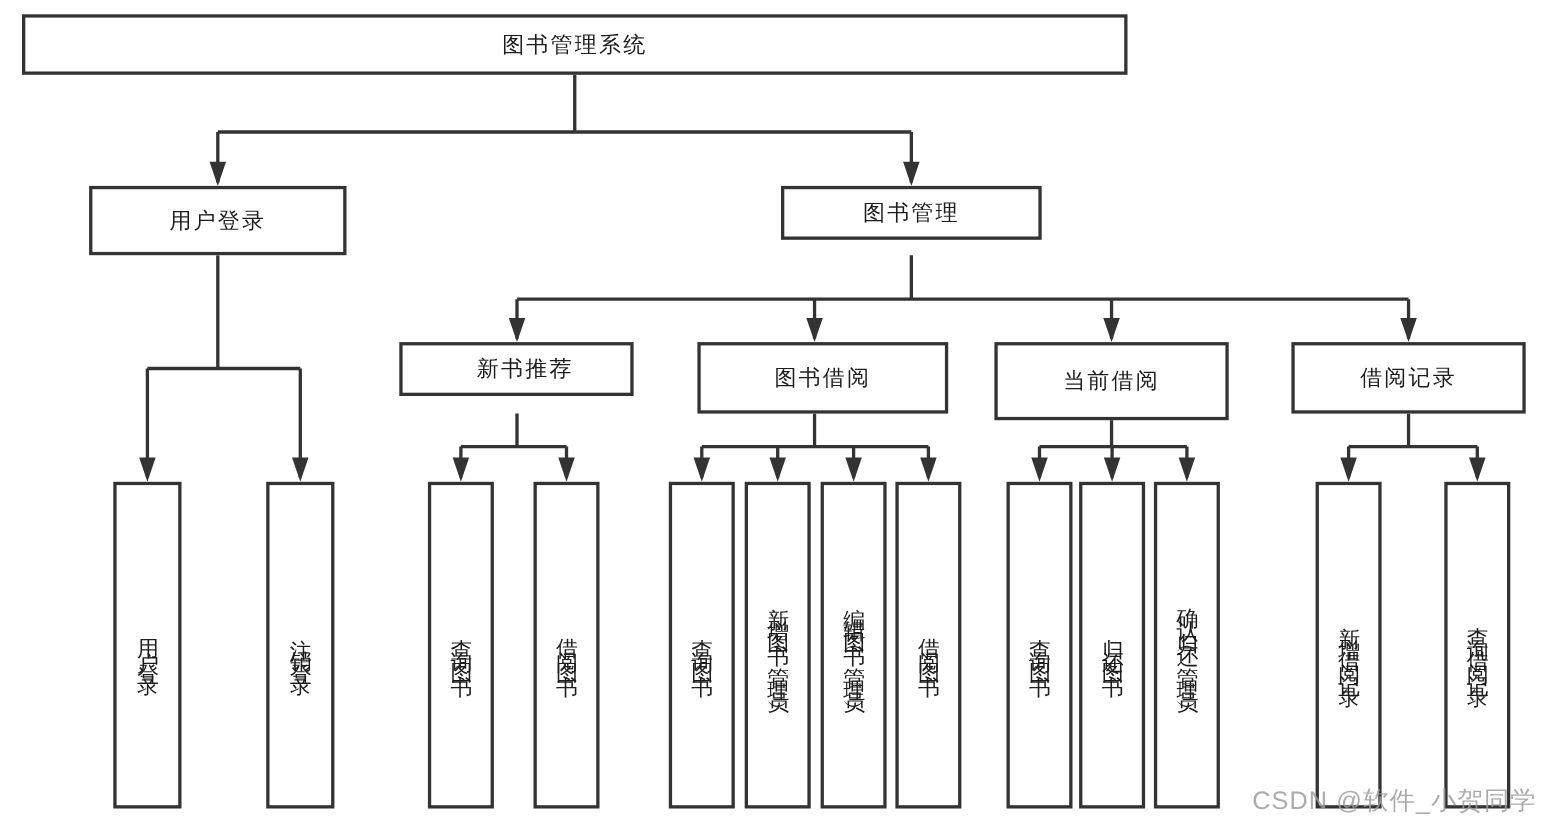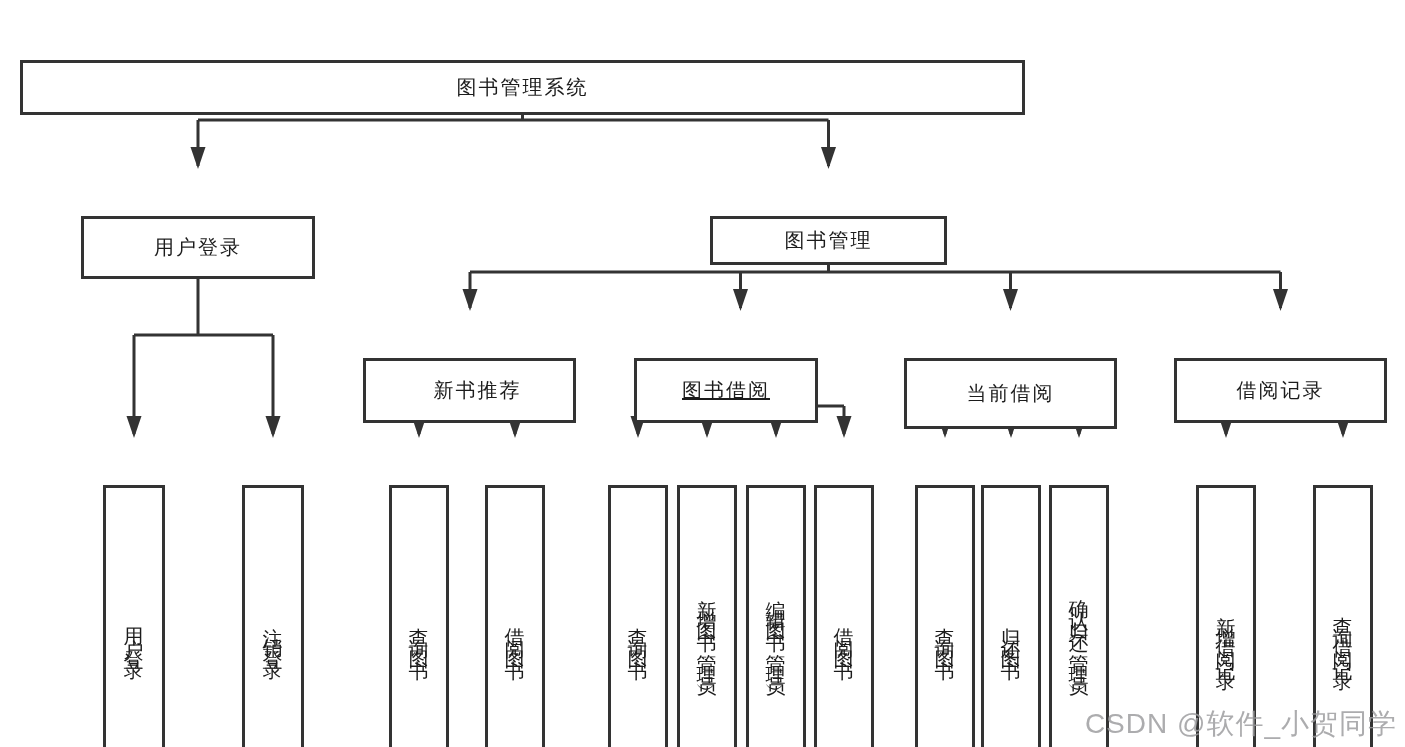--- a/index.html
+++ b/index.html
@@ -20,21 +20,20 @@
   }
   .node {
     position: absolute;
     box-sizing: border-box;
     background: #ffffff;
     border: 3px solid #333333;
     display: flex;
     align-items: center;
     justify-content: center;
     z-index: 2;
-    margin-top: 47px;
   }
   .node .lbl {
     font-size: 20px;
     letter-spacing: 2px;
     color: #1c1c1c;
     white-space: nowrap;
   }
   .leaf {
     top: 438px;
     height: 297px;
@@ -44,21 +43,21 @@
     text-orientation: mixed;
     font-size: 20px;
     letter-spacing: 11px;
     line-height: 1;
     color: #1c1c1c;
   }
   #watermark {
     position: absolute;
     right: 8px;
     bottom: 4px;
-    font-size: 28px;
+    font-size: 23px;
     color: rgba(158, 158, 160, 0.85);
     letter-spacing: 1px;
     z-index: 5;
     white-space: nowrap;
   }
 </style>
 </head>
 <body>
 
 <div id="canvas">
@@ -107,24 +106,24 @@
     <span class="lbl">图书管理系统</span>
   </div>
 
   <div class="node" style="left:81px; top:169px; width:234px; height:63px;">
     <span class="lbl">用户登录</span>
   </div>
   <div class="node" style="left:710px; top:169px; width:237px; height:49px;">
     <span class="lbl">图书管理</span>
   </div>
 
-  <div class="node" style="left:363px; top:311px; width:213px; height:65px;padding-left:16px;">
+  <div class="node" style="left:363px; top:311px; width:213px; height:49px;padding-left:16px;">
     <span class="lbl">新书推荐</span>
   </div>
-  <div class="node" style="left:634px; top:311px; width:184px; height:65px;text-decoration:underline;">
+  <div class="node" style="left:634px; top:311px; width:228px; height:65px;">
     <span class="lbl">图书借阅</span>
   </div>
   <div class="node" style="left:904px; top:311px; width:213px; height:71px;">
     <span class="lbl">当前借阅</span>
   </div>
   <div class="node" style="left:1174px; top:311px; width:213px; height:65px;">
     <span class="lbl">借阅记录</span>
   </div>
 
   <div class="node leaf" style="left:103px; width:62px;">

